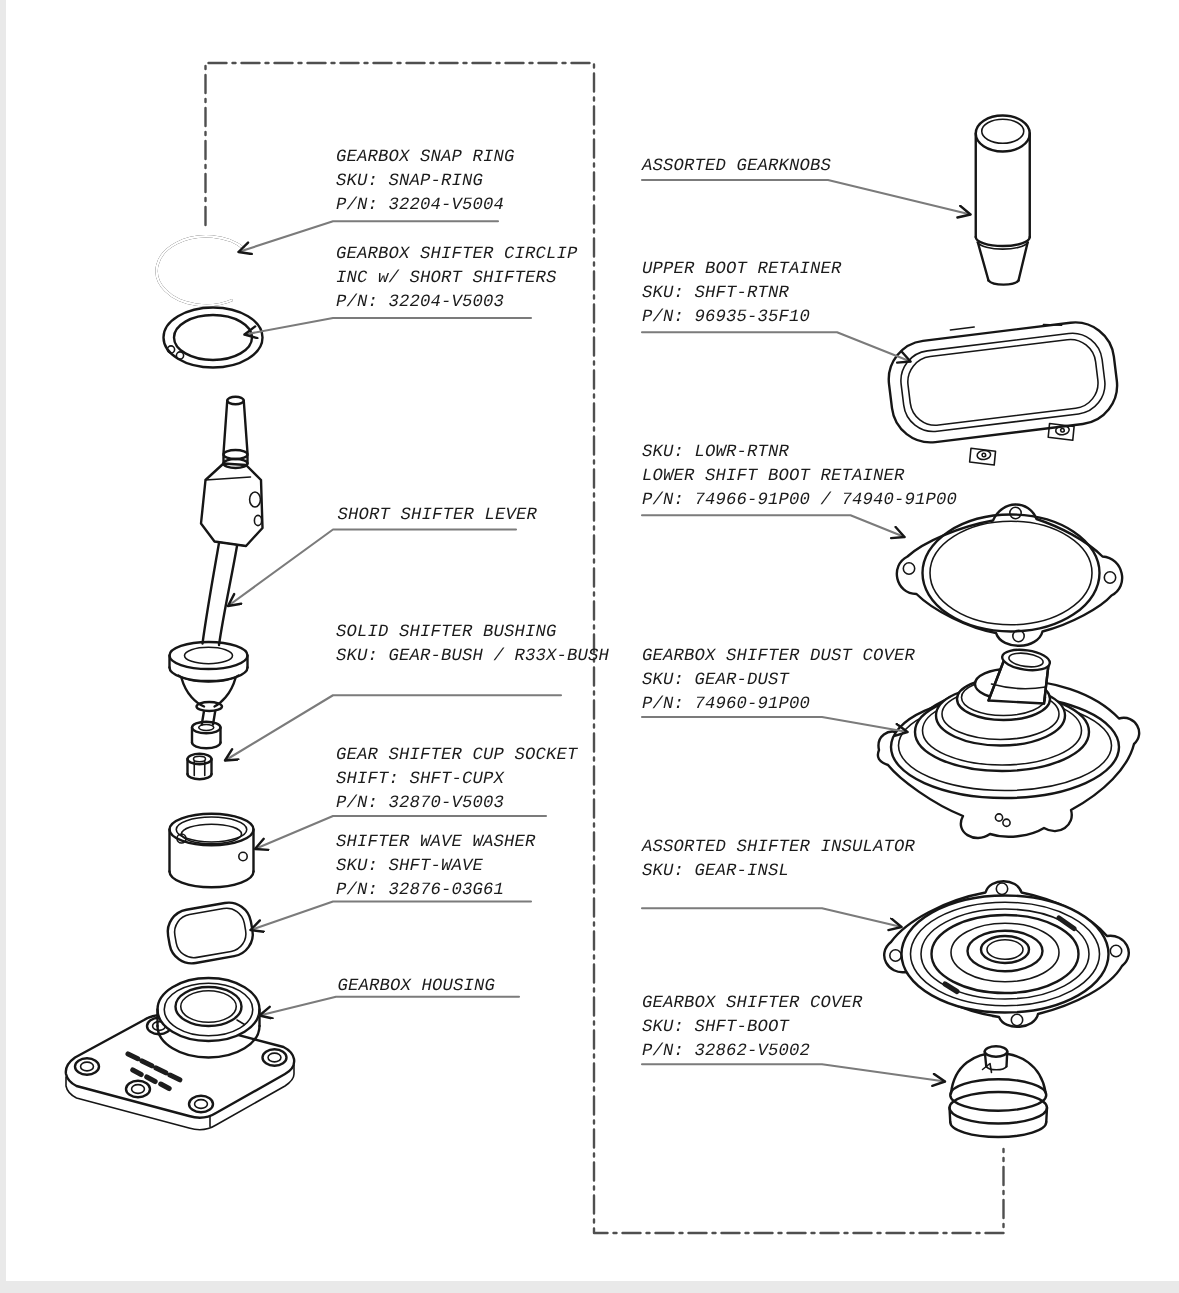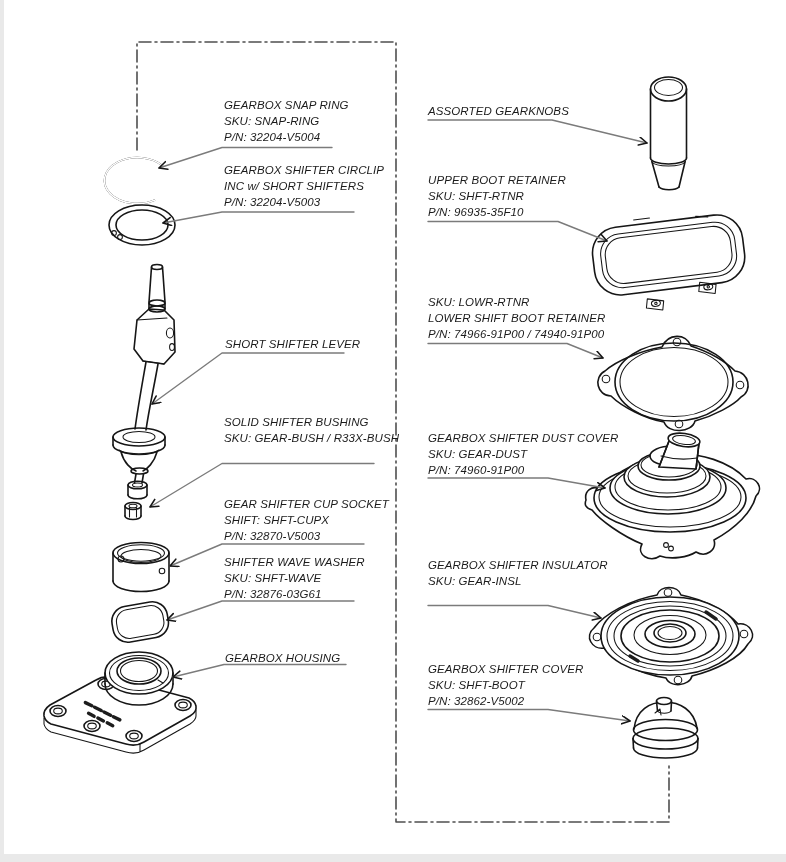--- a/index.html
+++ b/index.html
@@ -16,21 +16,21 @@
   }
   .art .thin{stroke-width:1.05;}
   .art .fw{fill:#ffffff;}
   .art .cap{stroke-linecap:butt;}
   .art .white{stroke:#ffffff;}
   .art .leader{stroke:#7b7b7b;stroke-width:1.4;fill:none;}
   .art .dashb{stroke:#4f4f4f;stroke-width:1.6;stroke-dasharray:12 4 2 4;fill:none;}
   .art .emb{stroke:#1d1d1d;stroke-width:3.4;stroke-linecap:round;}
   .label{
     position:absolute;font-style:italic;font-size:11.5px;line-height:16px;
-    color:#1b1b1b;white-space:nowrap;letter-spacing:.1px;
+    color:#1b1b1b;white-space:nowrap;letter-spacing:.1px;font-family:Liberation Mono, monospace;
   }
   .label span{display:block;}
   .label span:empty{display:none;}
 </style>
 </head>
 <body>
 
 <div class="edge-left"></div>
 <div class="edge-bottom"></div>
 
@@ -283,20 +283,20 @@
   <span>SKU: LOWR-RTNR</span>
   <span>LOWER SHIFT BOOT RETAINER</span>
   <span>P/N: 74966-91P00 / 74940-91P00</span>
 </div>
 <div class="label" style="left:428px;top:430px">
   <span>GEARBOX SHIFTER DUST COVER</span>
   <span>SKU: GEAR-DUST</span>
   <span>P/N: 74960-91P00</span>
 </div>
 <div class="label" style="left:428px;top:557px">
-  <span>GEARBOX SHIFTER INSULATOR</span>
+  <span>ASSORTED SHIFTER INSULATOR</span>
   <span>SKU: GEAR-INSL</span>
 </div>
 <div class="label" style="left:428px;top:661px">
   <span>GEARBOX SHIFTER COVER</span>
   <span>SKU: SHFT-BOOT</span>
   <span>P/N: 32862-V5002</span>
 </div>
 
 </body></html>

